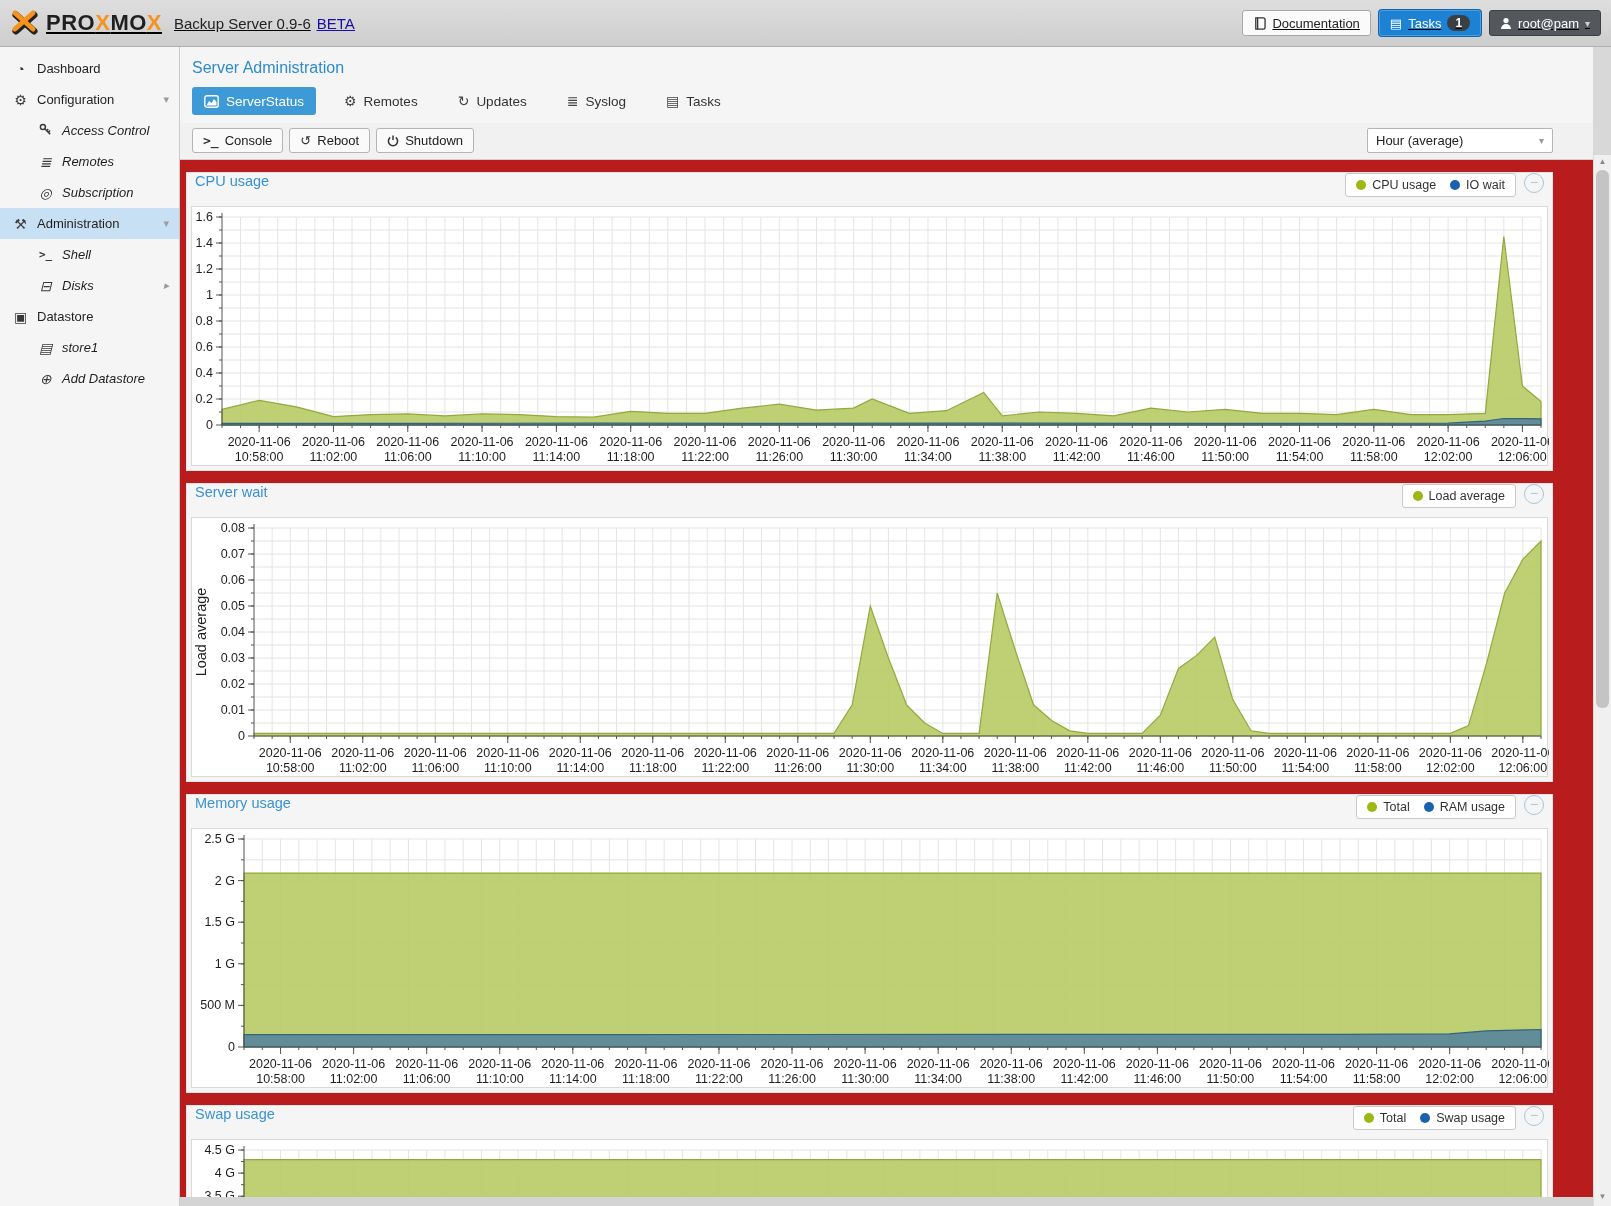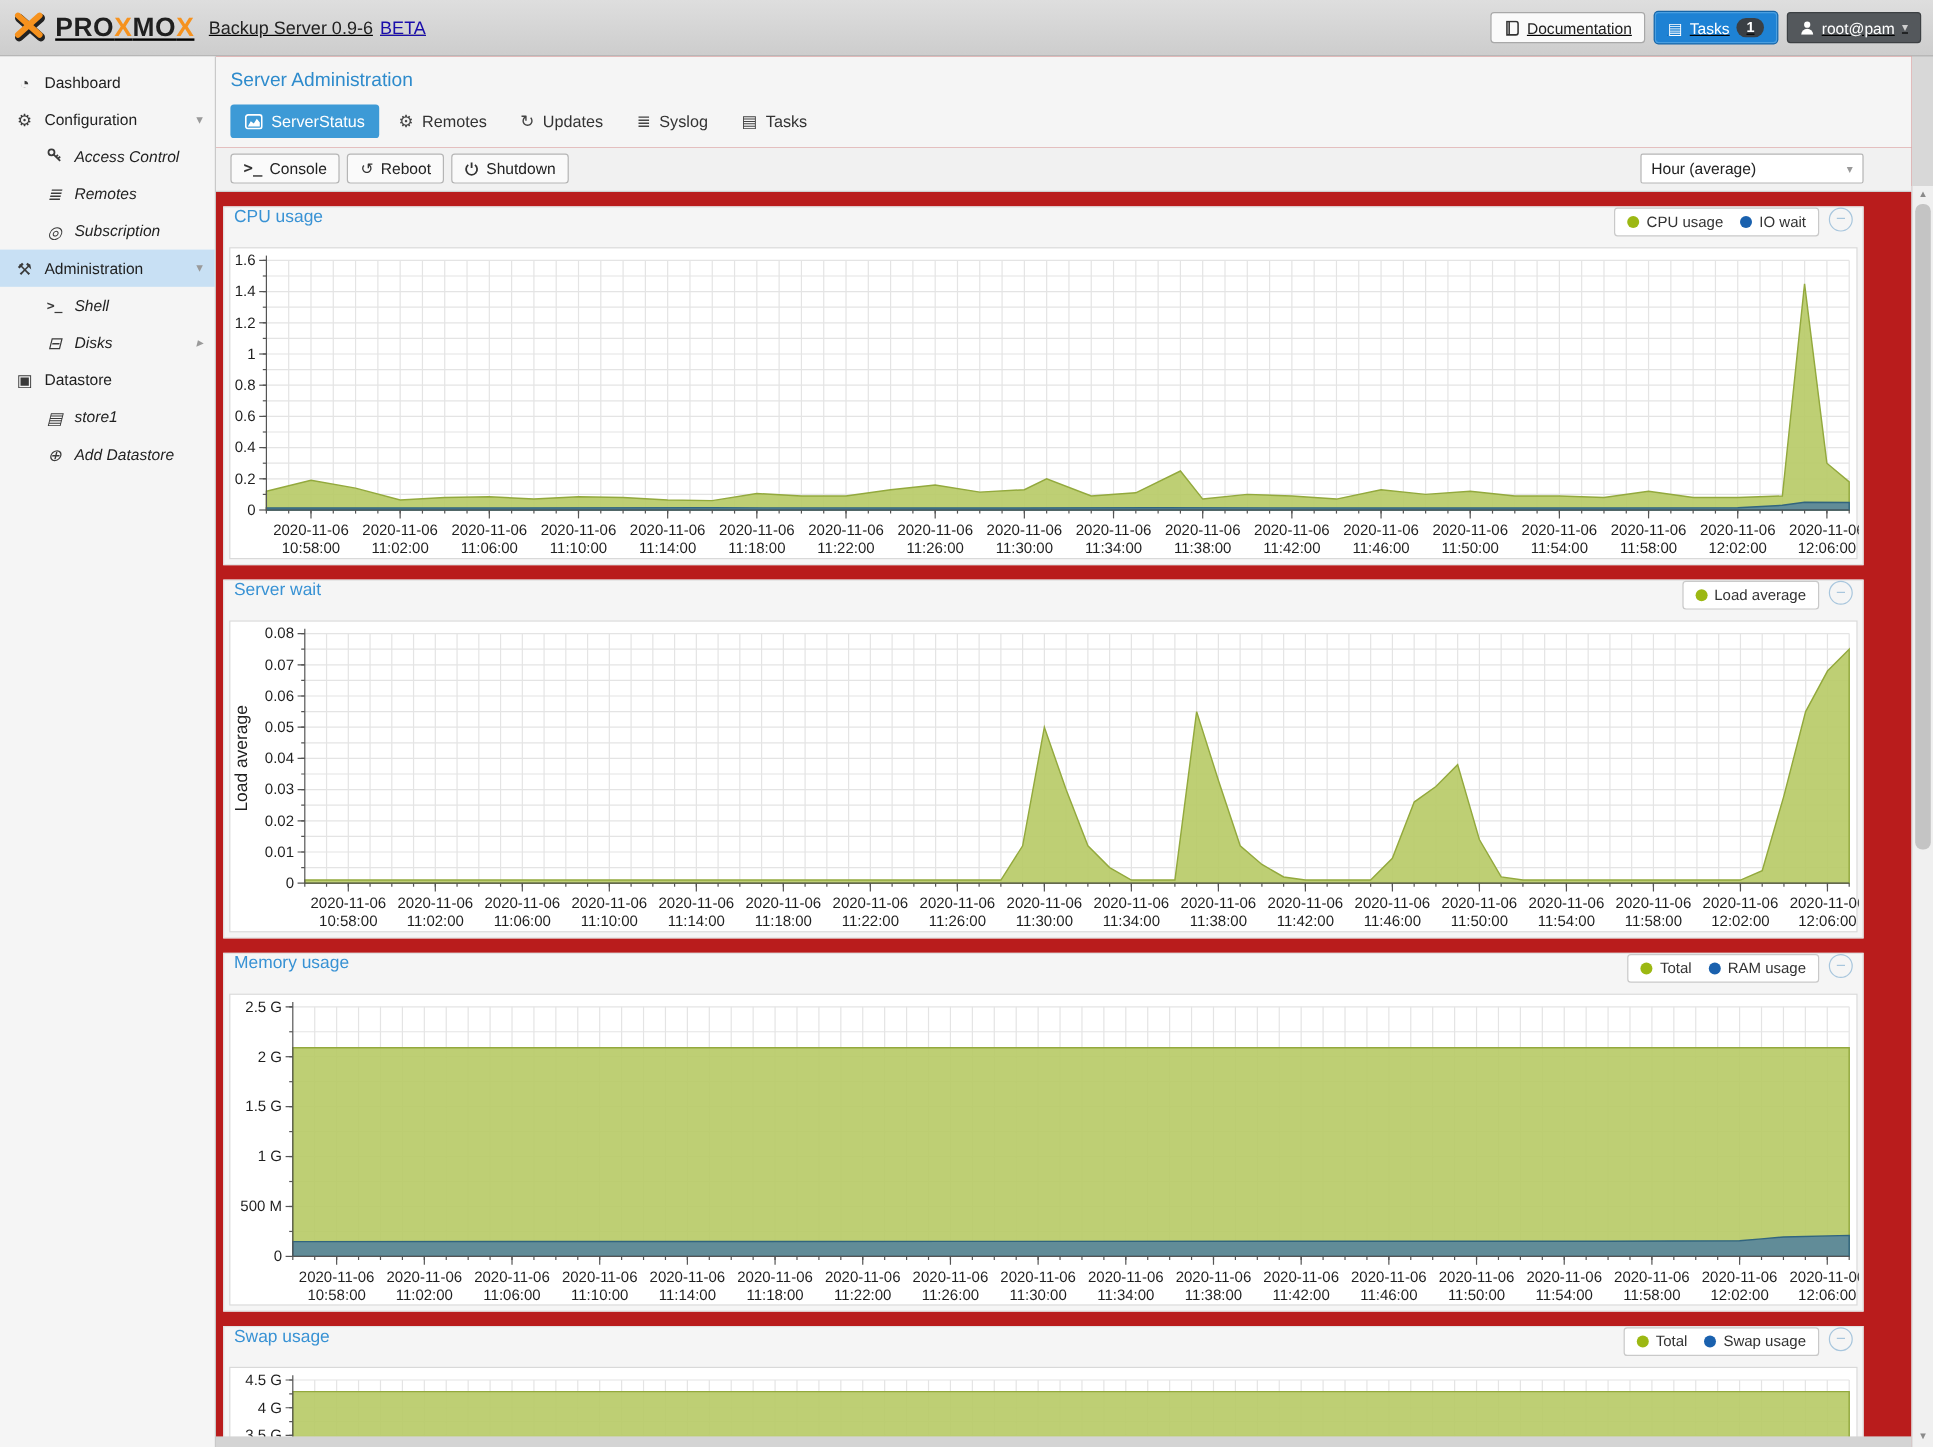--- a/index.html
+++ b/index.html
@@ -34,21 +34,21 @@
   .side-item.selected { background:#c8e0f4; }
   .side-icon { width:17px; text-align:center; font-size:14px; color:#3a3a3a; flex:0 0 17px; }
   .side-icon.term { font-family:"DejaVu Sans Mono",monospace; font-size:11px; font-weight:bold; }
   .side-exp { position:absolute; right:10px; color:#9a9a9a; font-size:11px; }
 
   
   .main { position:absolute; top:47px; left:180px; right:18px; bottom:0;
     background:#b91c1c; padding:0 40px 0 6px; }
   .top-block { background:#f5f5f5; margin:0 -40px 0 -6px; padding:8px 40px 0 12px; }
   .page-title { color:#2e8bcc; font-size:16px; margin:4px 0 10px 0; }
-  .tabbar { display:flex; gap:4px; padding-bottom:8px; }
+  .tabbar { display:flex; gap:16px; padding-bottom:8px; }
   .tab { height:28px; display:flex; align-items:center; gap:7px; padding:0 12px;
     font-size:13.5px; color:#333; cursor:pointer; border-radius:3px; }
   .tab .ticon { color:#444; font-size:14px; }
   .tab.selected { background:#3d9ad6; color:#fff; }
   .toolbar { display:flex; align-items:center; gap:6px; background:#f1f1f1;
     margin:0 -40px 0 -6px; padding:5px 40px 6px 12px; border-bottom:1px solid #cfcfcf; }
   .tbtn { height:25px; display:flex; align-items:center; gap:6px; padding:0 10px;
     background:#fafafa; border:1px solid #b5b5b5; border-radius:3px; font-size:13px; color:#222; cursor:pointer; }
   .tbtn .ticon { font-size:13px; color:#333; }
   .mono { font-family:"DejaVu Sans Mono",monospace; font-size:10px; font-weight:bold; }

